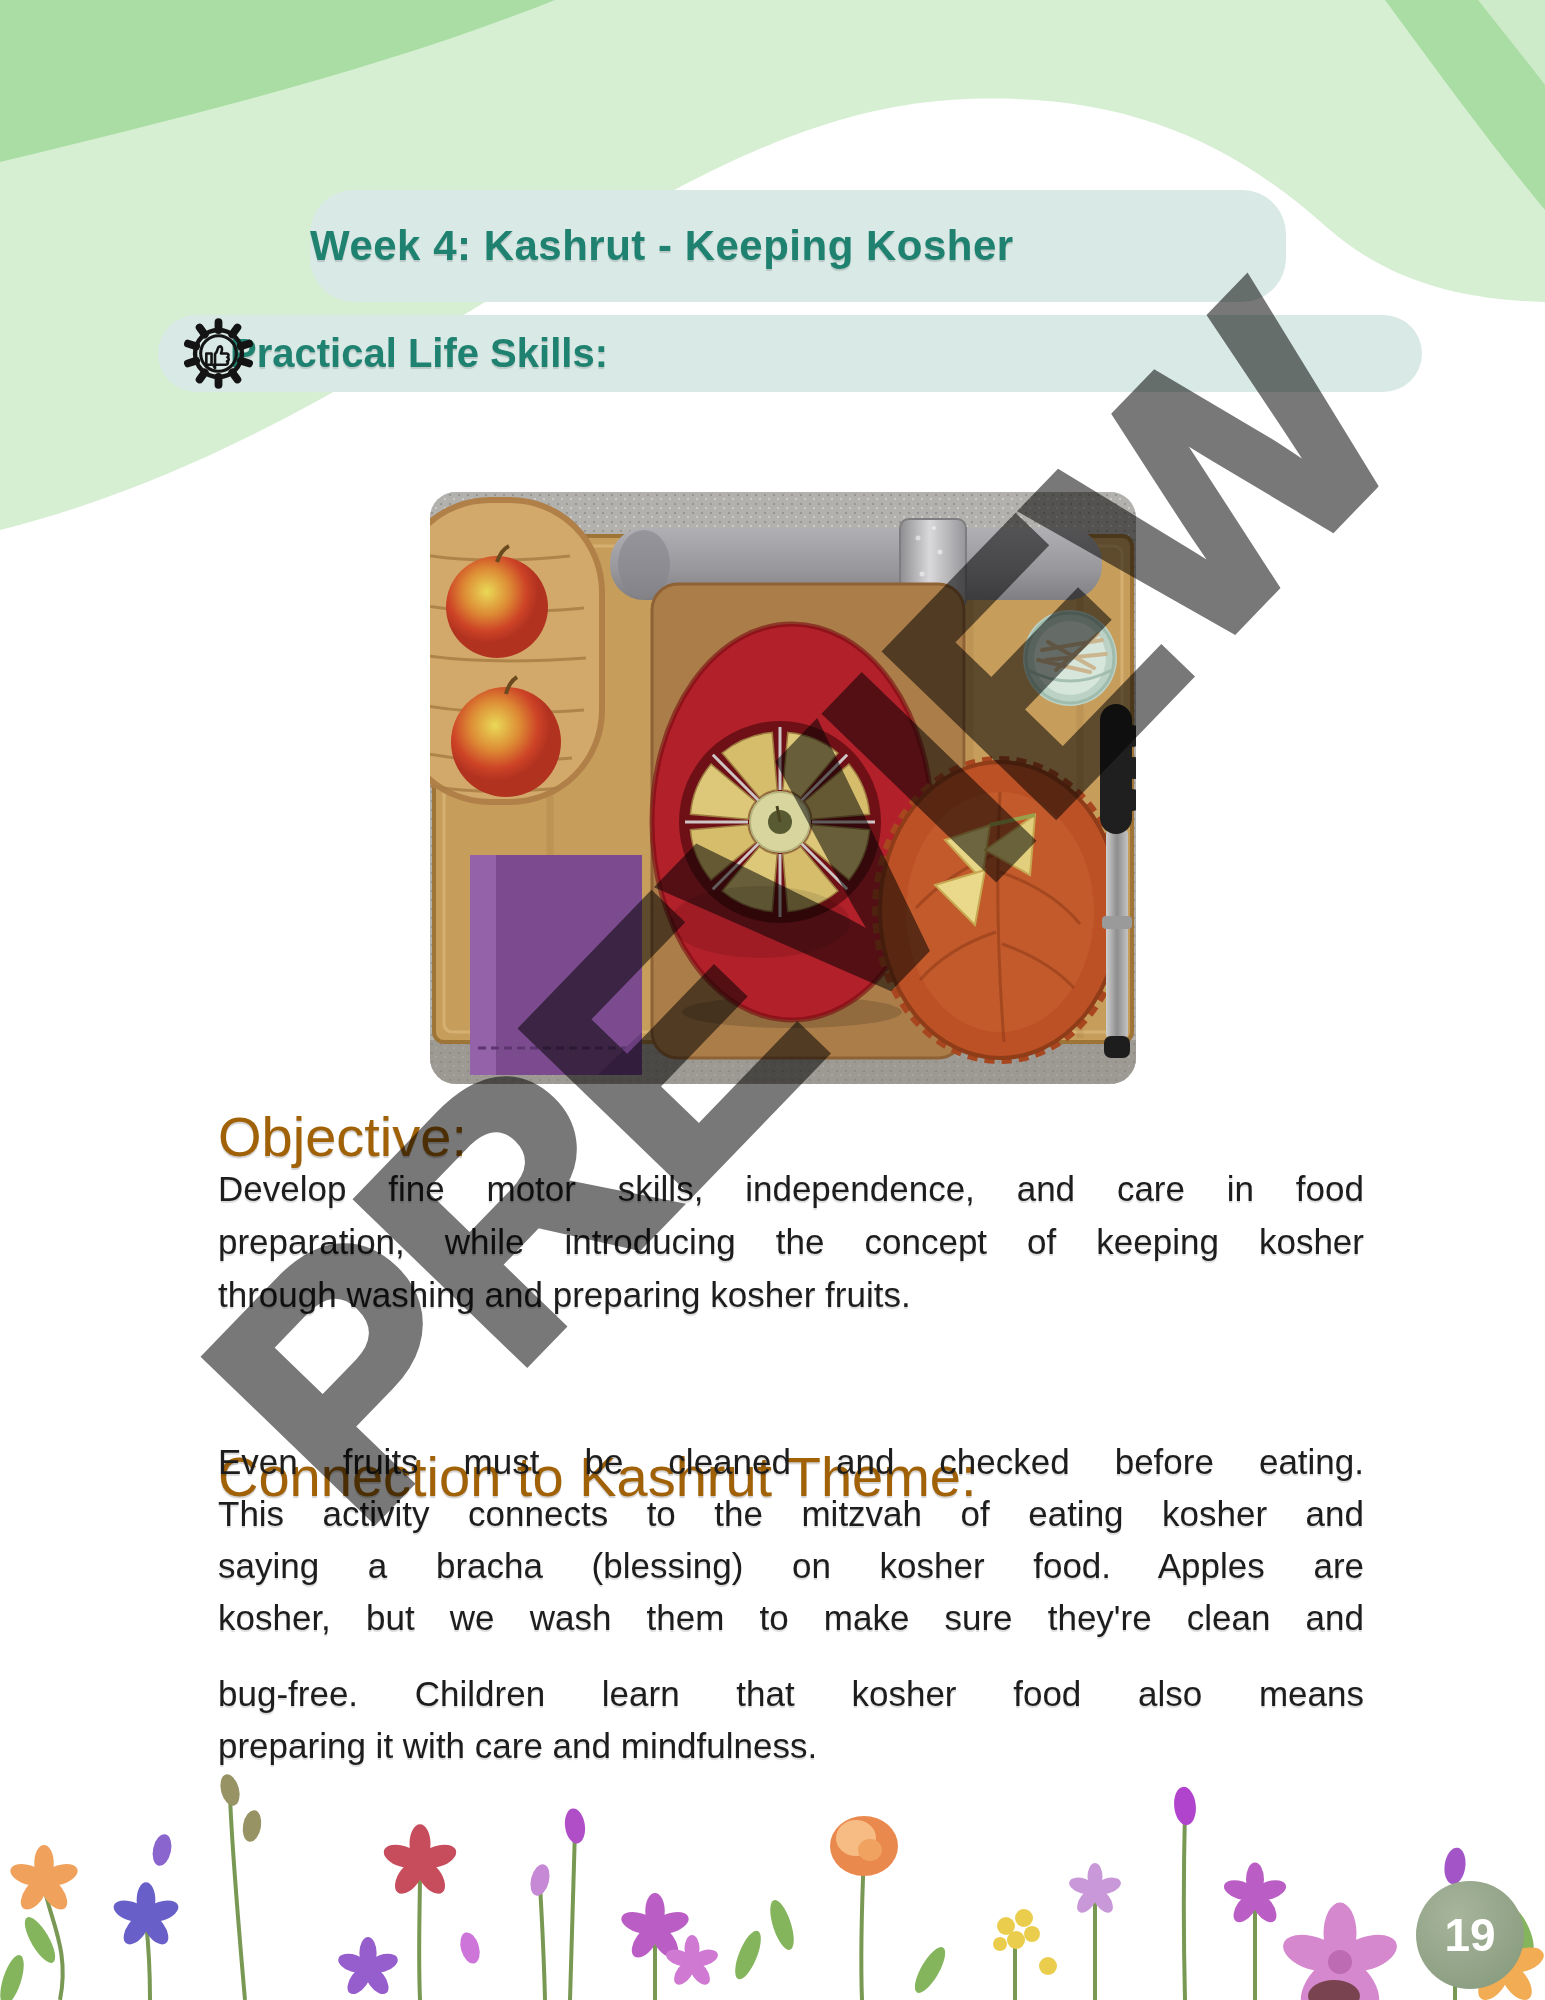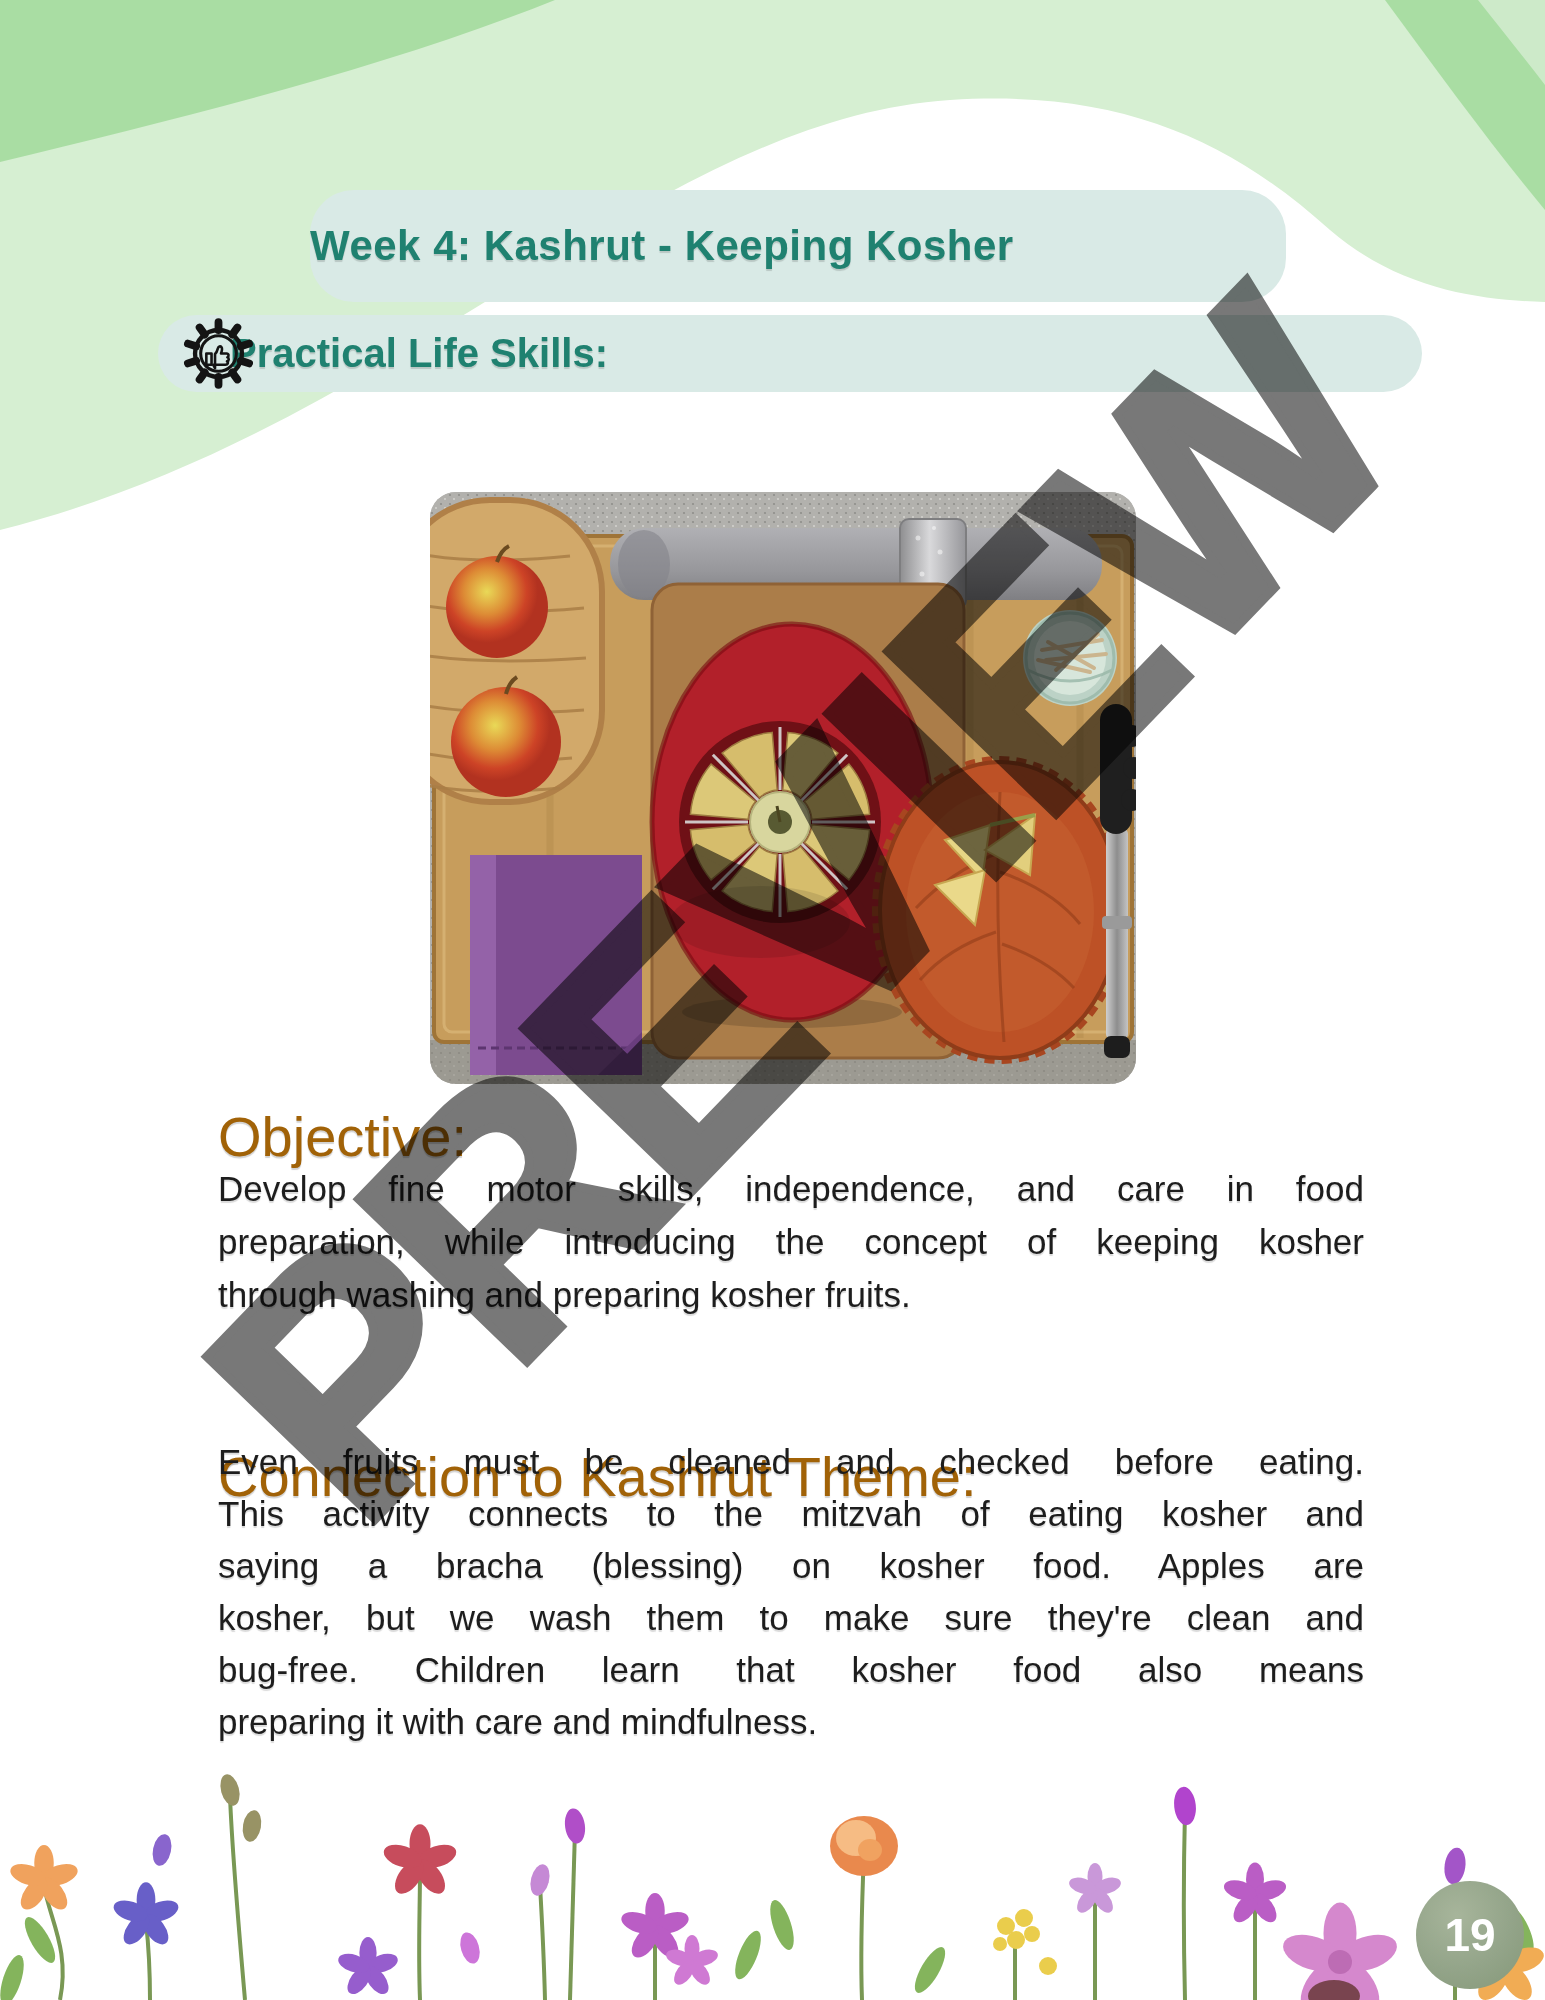--- a/index.html
+++ b/index.html
@@ -270,21 +270,21 @@
   </div>
 
   <div class="textcol" style="top:1444px;">
     <div class="sec-heading">Connection to Kashrut Theme:</div>
   </div>
   <div class="textcol" style="top:1436px;">
     <div class="body-line" style="height:52px;line-height:52px;">Even fruits must be cleaned and checked before eating.</div>
     <div class="body-line" style="height:52px;line-height:52px;">This activity connects to the mitzvah of eating kosher and</div>
     <div class="body-line" style="height:52px;line-height:52px;">saying a bracha (blessing) on kosher food. Apples are</div>
     <div class="body-line" style="height:52px;line-height:52px;">kosher, but we wash them to make sure they're clean and</div>
-    <div class="body-line" style="height:52px;line-height:52px;">bug-free. Children learn that kosher food also means</div>
+    <div class="body-line" style="height:52px;line-height:52px;margin-top:24px;">bug-free. Children learn that kosher food also means</div>
     <div class="body-line last" style="height:52px;line-height:52px;">preparing it with care and mindfulness.</div>
   </div>
 
   <div class="watermark">PREVIEW</div>
 
   <svg class="flowers" width="1545" height="270" viewBox="0 0 1545 270">
     <defs>
       <g id="bloom">
         <ellipse cx="0" cy="-13" rx="7.5" ry="14"></ellipse>
         <ellipse cx="0" cy="-13" rx="7.5" ry="14" transform="rotate(72)"></ellipse>

